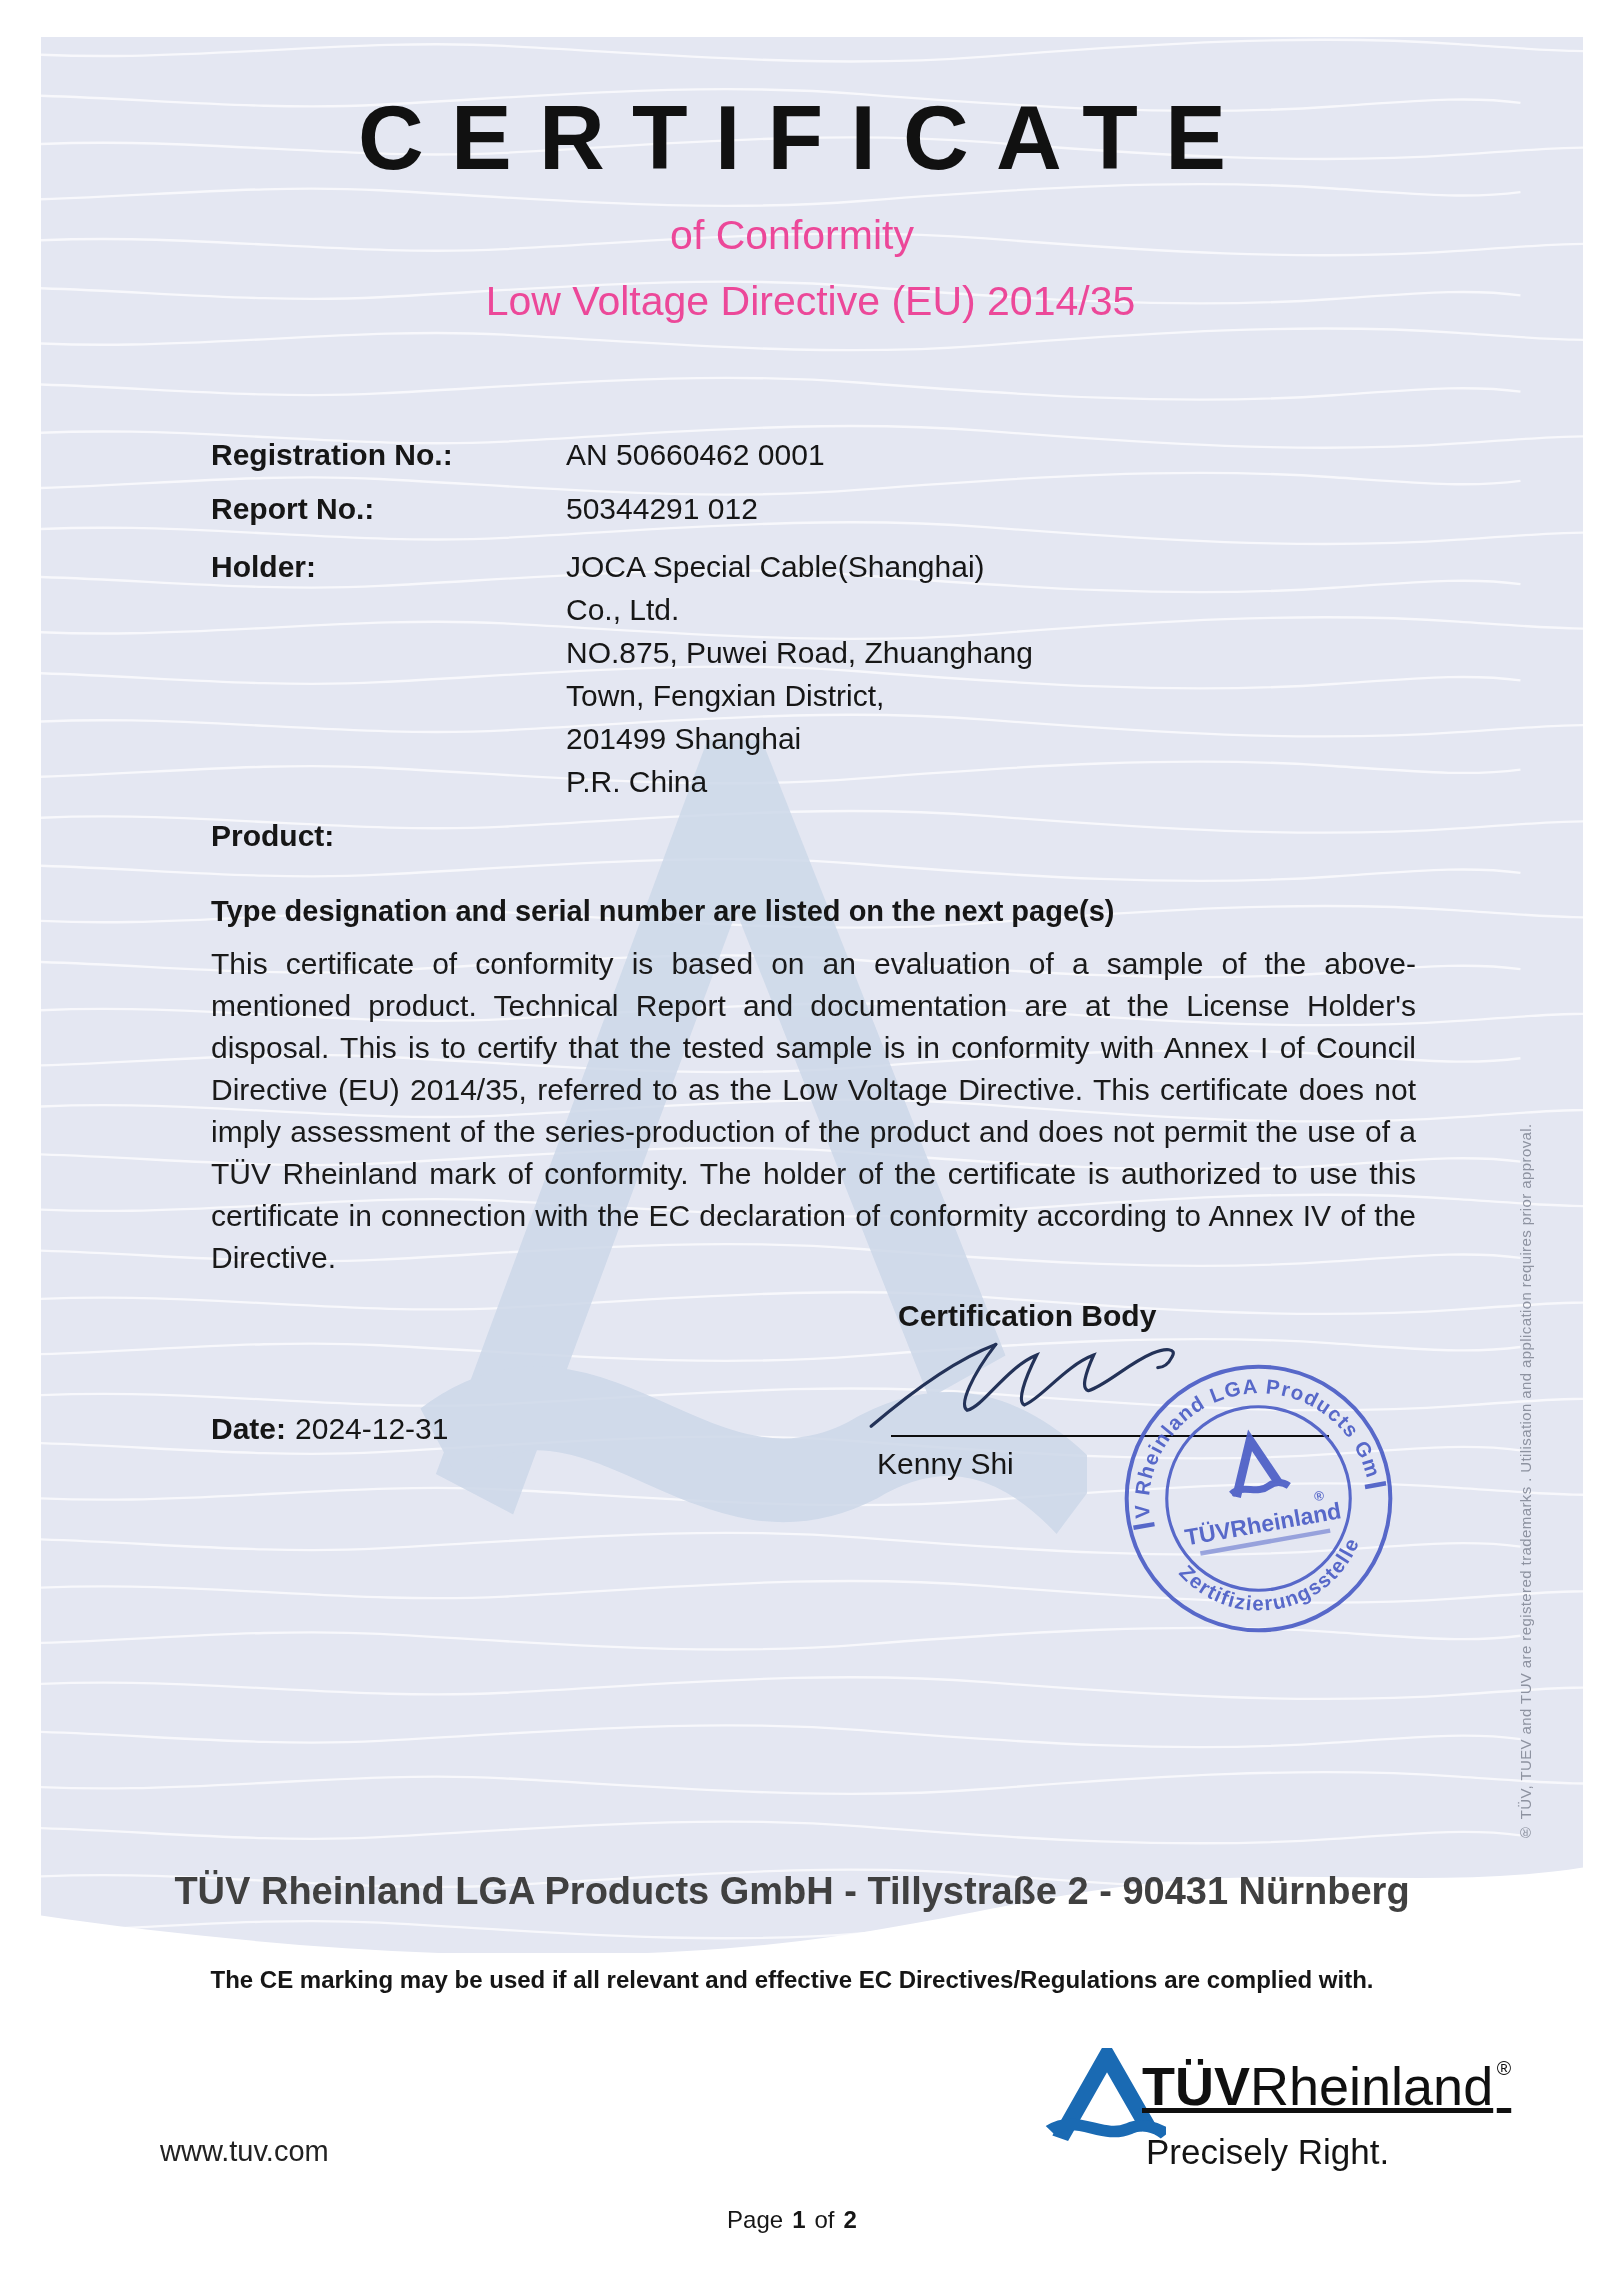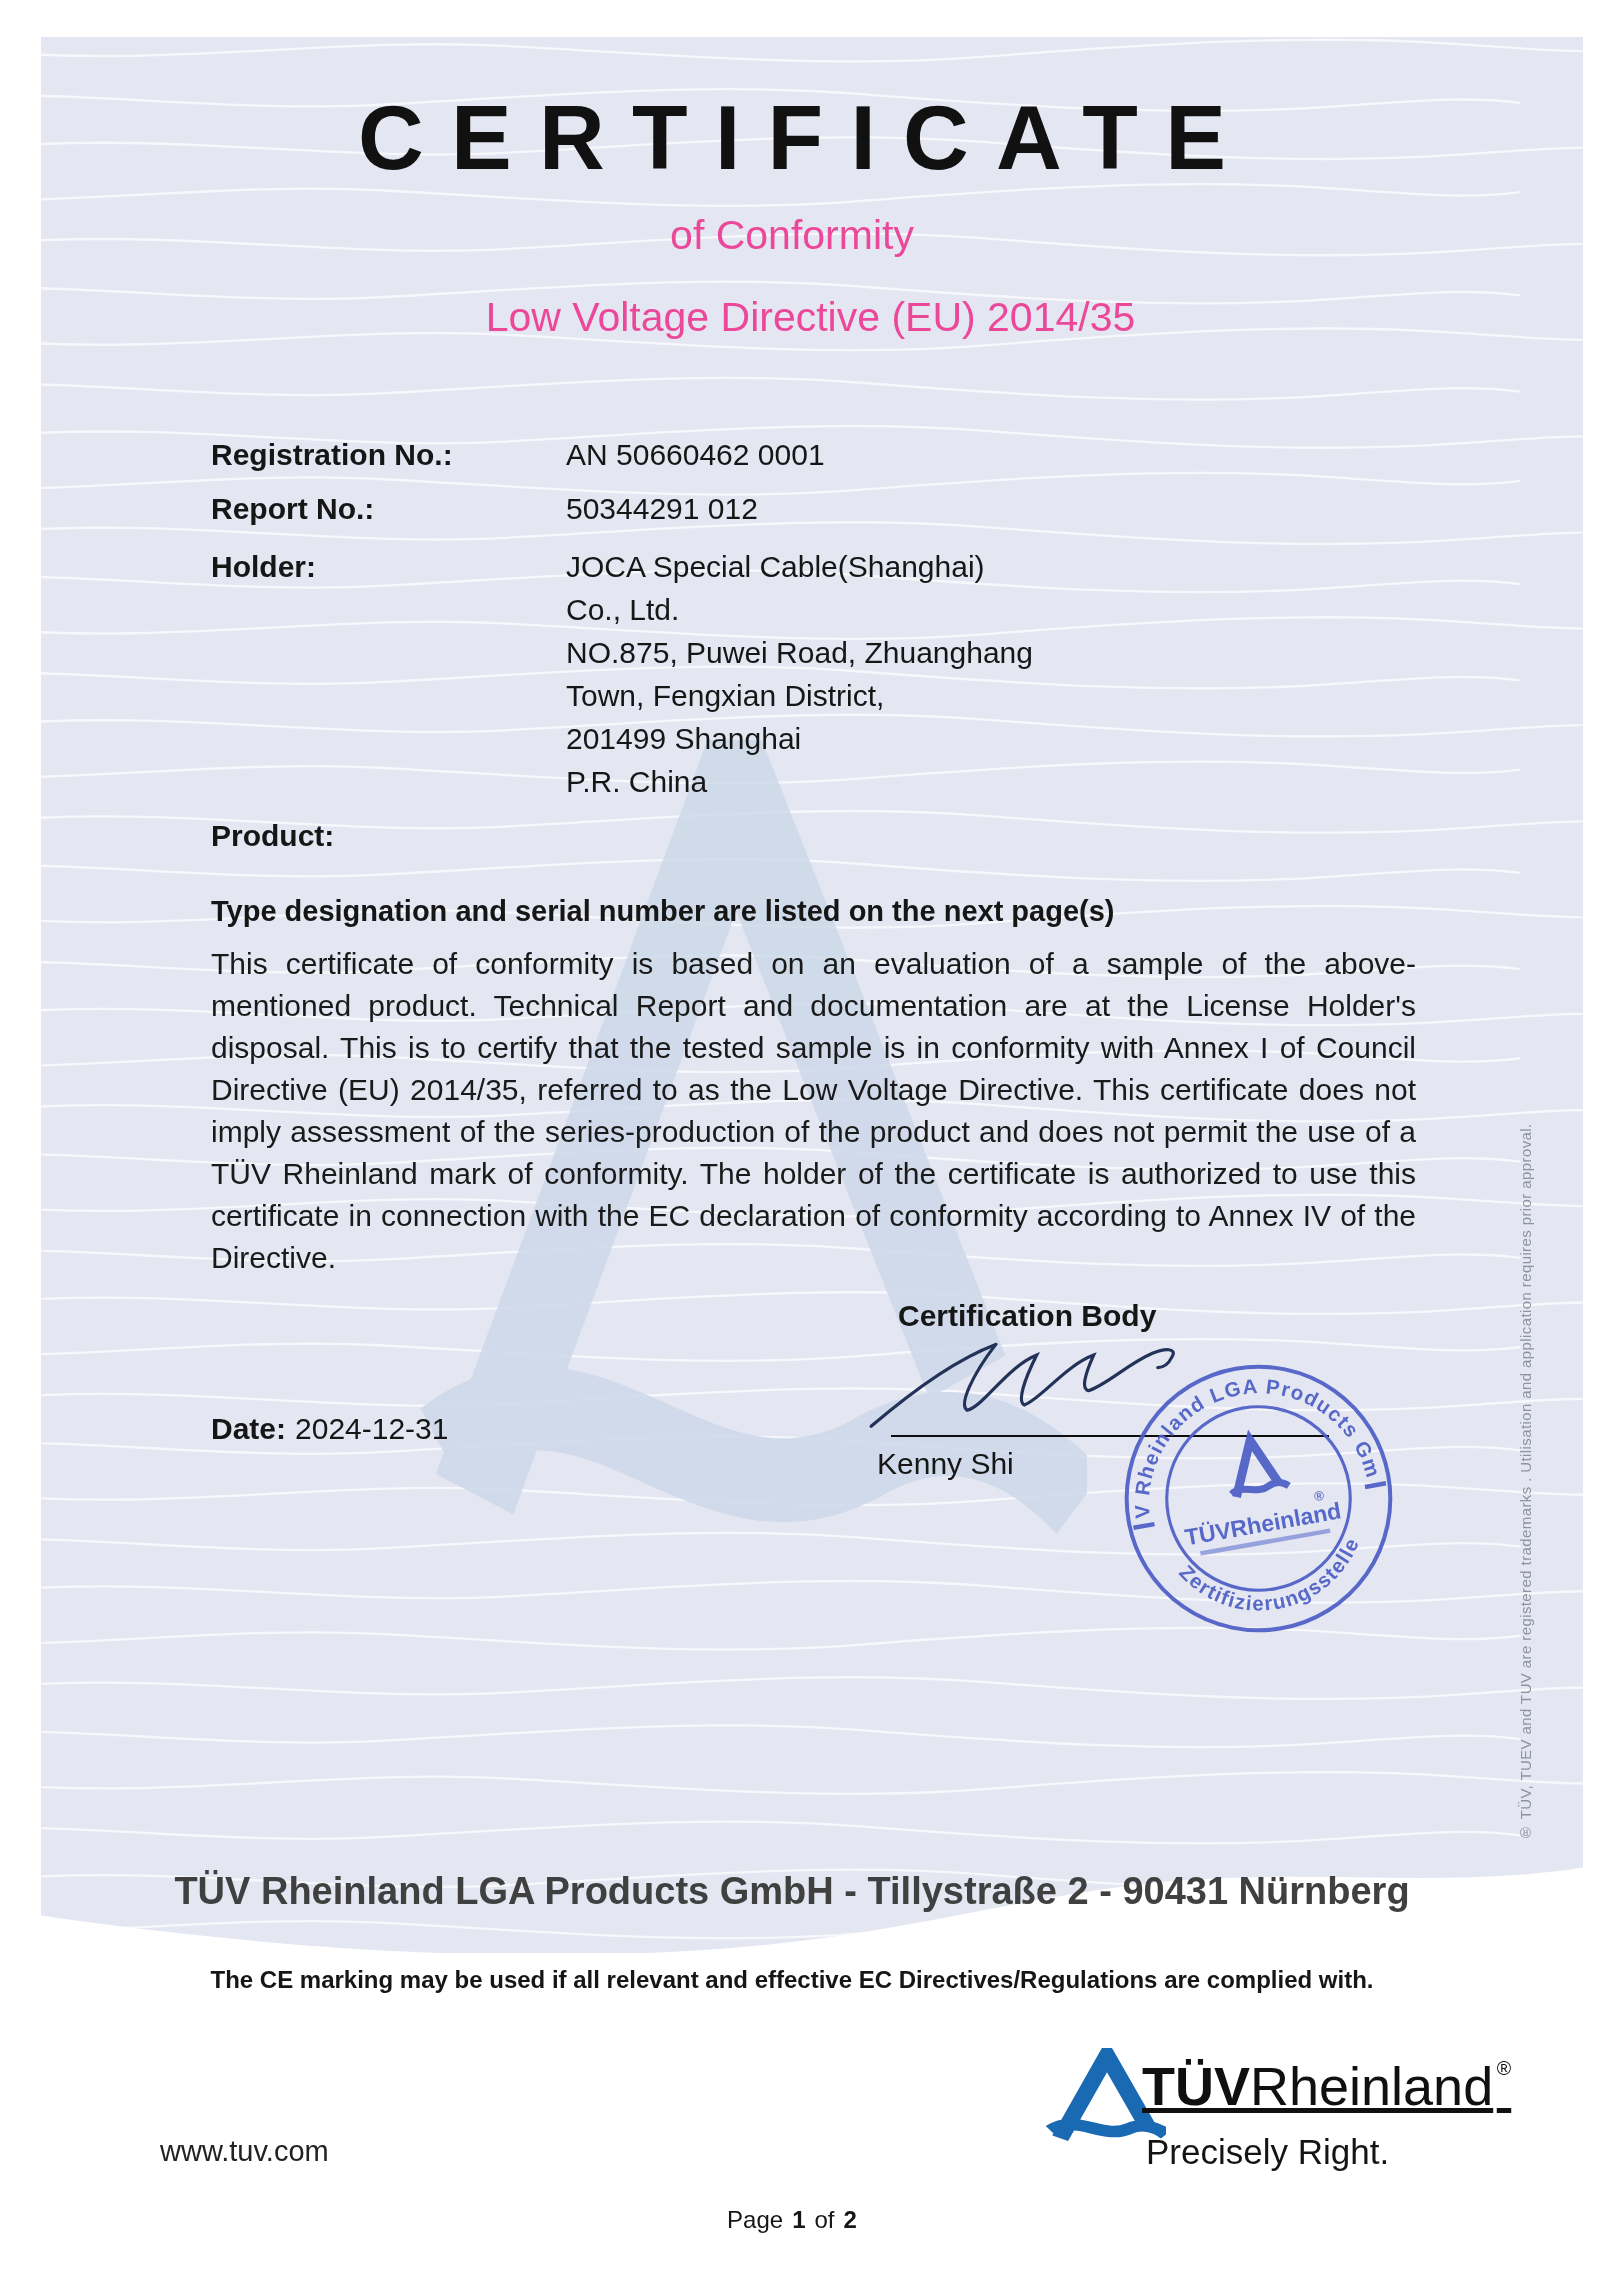--- a/index.html
+++ b/index.html
@@ -97,21 +97,21 @@
       <path d="M8,84 C30,70 45,96 68,86 C80,80 90,83 99,91" stroke-width="10"></path>
     </g>
   </svg>
 
   <svg class="abs" style="left:41px;top:1686px;" width="1542" height="267" viewBox="0 0 1730 300" preserveAspectRatio="none">
     <path d="M0,258 C220,290 480,312 720,298 C950,286 1080,238 1260,220 C1420,205 1580,228 1730,204 L1730,300 L0,300 Z" fill="#ffffff"></path>
   </svg>
 
   <div class="abs title">CERTIFICATE</div>
   <div class="abs sub" style="top:212px;">of Conformity</div>
-  <div class="abs sub" style="top:294px;margin-left:37px;">Low Voltage Directive (EU) 2014/35</div>
+  <div class="abs sub" style="top:278px;margin-left:37px;">Low Voltage Directive (EU) 2014/35</div>
 
   <div class="abs info">
     <div class="row mb20">
       <div class="lbl single">Registration No.:</div>
       <div class="single">AN 50660462 0001</div>
     </div>
     <div class="row mb20">
       <div class="lbl single">Report No.:</div>
       <div class="single">50344291 012</div>
     </div>

